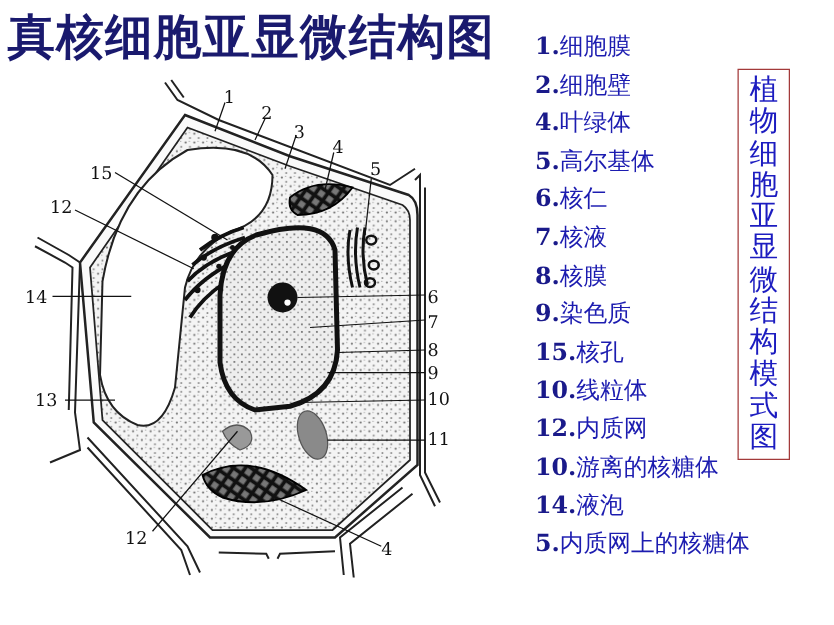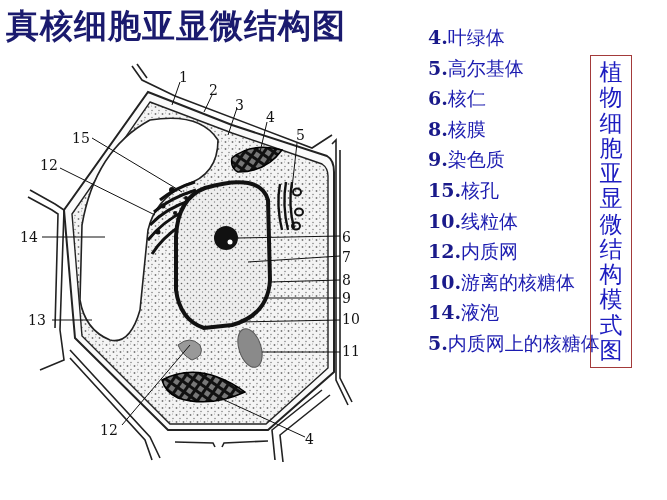--- a/index.html
+++ b/index.html
@@ -1,20 +1,20 @@
 <!DOCTYPE html>
 <html><head>
 <meta charset="utf-8">
 <style>
   html, body { margin: 0; padding: 0; background: #ffffff; }
   body { width: 667px; height: 500px; position: relative; overflow: hidden; font-family: "DejaVu Serif", "Liberation Serif", serif; }
   .title {
     position: absolute; left: 6px; top: 4px;
     font-family: "DejaVu Sans", "Liberation Sans", sans-serif;
-    font-size: 33px; font-weight: bold; color: #1a1a6e; letter-spacing: 1px; white-space: nowrap;
+    font-size: 38px; font-weight: bold; color: #1a1a6e; letter-spacing: 1px; white-space: nowrap;
   }
   .diagram { position: absolute; left: 0; top: 50px; width: 390px; height: 450px; }
   .legend { position: absolute; left: 428px; top: 22px; }
   .legend-item {
     height: 30.6px; line-height: 30.6px; white-space: nowrap;
     font-family: "DejaVu Sans", "Liberation Sans", sans-serif;
     font-size: 19px; color: #1c1cb0;
   }
   .legend-item .num { font-family: "DejaVu Serif", "Liberation Serif", serif; font-weight: bold; color: #1a1a8a; }
   .vbox {
@@ -144,23 +144,26 @@
   <text class="lbl" x="342" y="356">11</text>
   <text class="lbl" x="72" y="143">15</text>
   <text class="lbl" x="40" y="170">12</text>
   <text class="lbl" x="20" y="242">14</text>
   <text class="lbl" x="28" y="325">13</text>
   <text class="lbl" x="100" y="435">12</text>
   <text class="lbl" x="305" y="444">4</text>
 </svg>
 
 <div class="legend">
+  <div class="legend-item"><span class="num">1.</span><span>细胞膜</span></div>
+  <div class="legend-item"><span class="num">2.</span><span>细胞壁</span></div>
   <div class="legend-item"><span class="num">4.</span><span>叶绿体</span></div>
   <div class="legend-item"><span class="num">5.</span><span>高尔基体</span></div>
   <div class="legend-item"><span class="num">6.</span><span>核仁</span></div>
+  <div class="legend-item"><span class="num">7.</span><span>核液</span></div>
   <div class="legend-item"><span class="num">8.</span><span>核膜</span></div>
   <div class="legend-item"><span class="num">9.</span><span>染色质</span></div>
   <div class="legend-item"><span class="num">15.</span><span>核孔</span></div>
   <div class="legend-item"><span class="num">10.</span><span>线粒体</span></div>
   <div class="legend-item"><span class="num">12.</span><span>内质网</span></div>
   <div class="legend-item"><span class="num">10.</span><span>游离的核糖体</span></div>
   <div class="legend-item"><span class="num">14.</span><span>液泡</span></div>
   <div class="legend-item"><span class="num">5.</span><span>内质网上的核糖体</span></div>
 </div>
 

